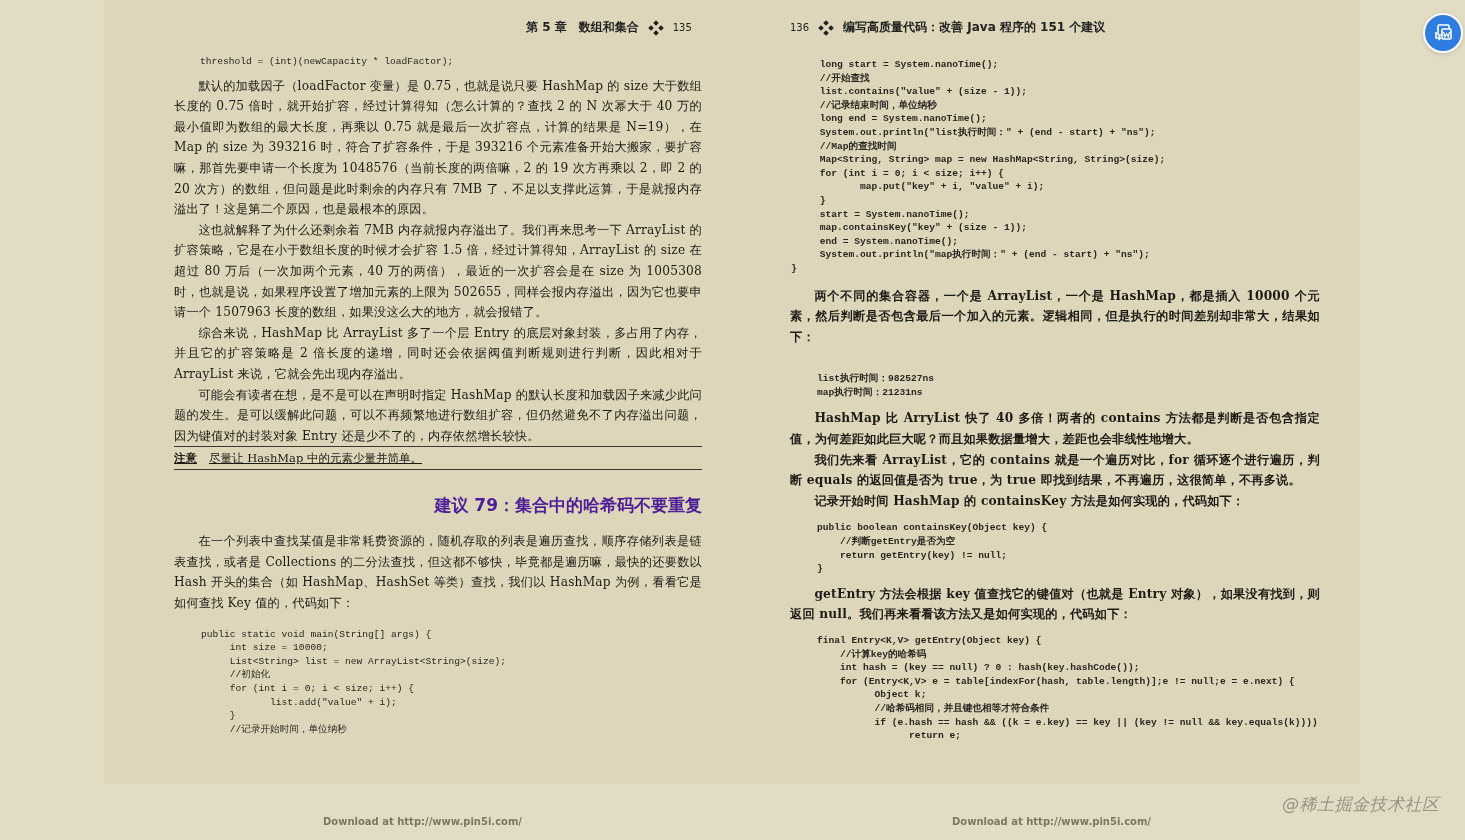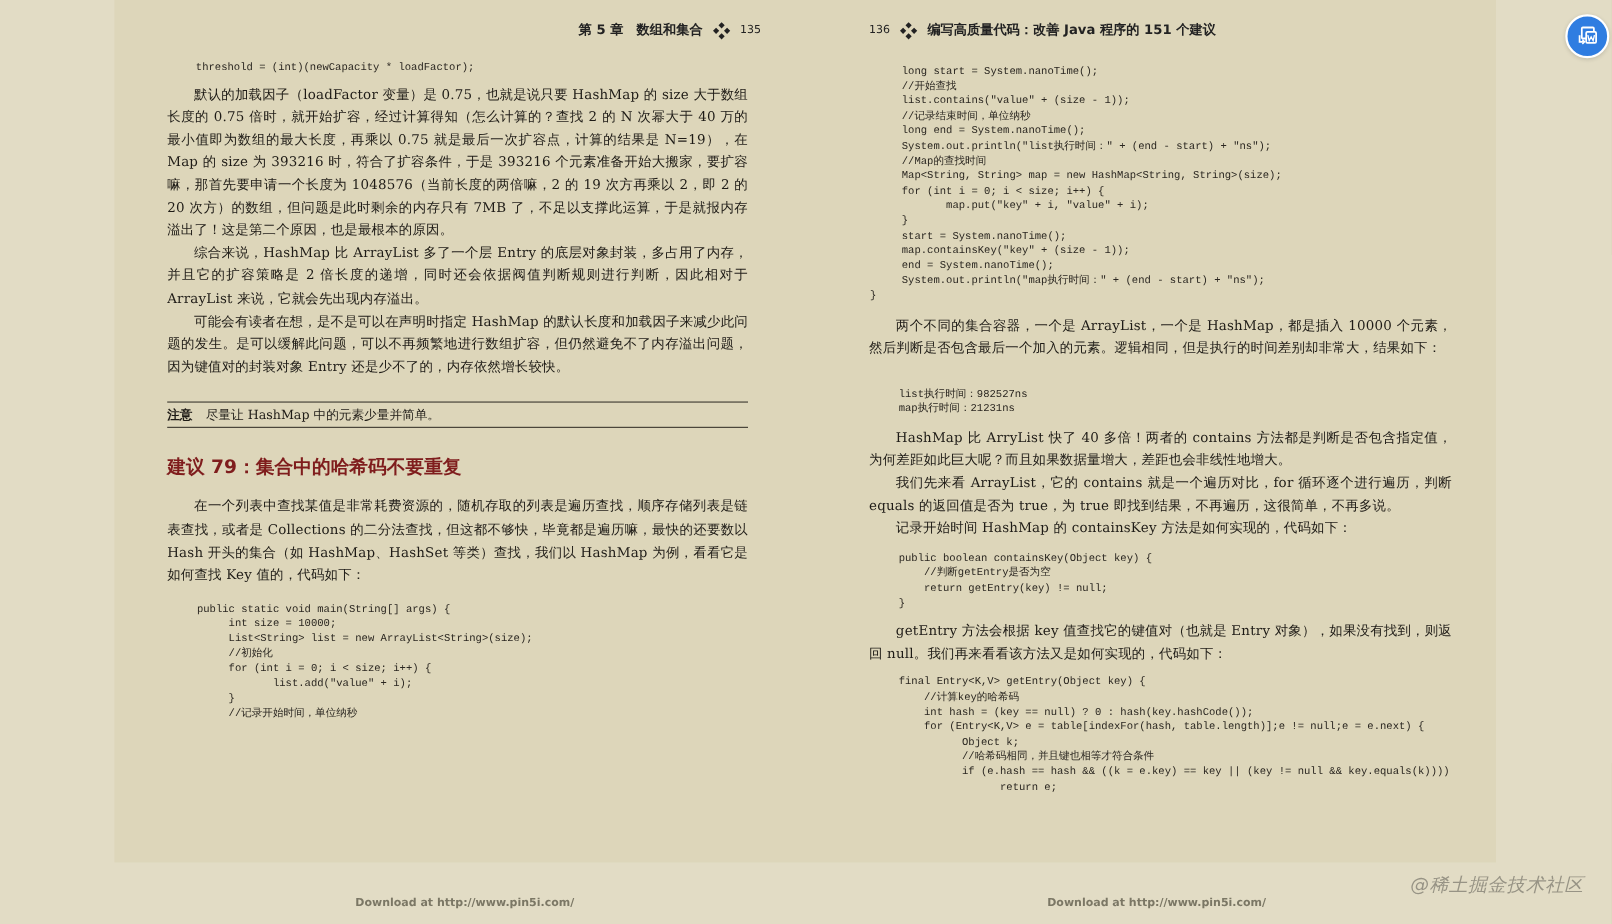--- a/index.html
+++ b/index.html
@@ -25,40 +25,40 @@
     .running-head .pageno { font-weight: normal; font-size: 10px; }
     .ornament { display: inline-block; width: 14px; height: 14px; position: relative; }
     .ornament i {
       position: absolute; width: 4px; height: 4px; background: #222; transform: rotate(45deg);
     }
     .ornament i:nth-child(1) { left: 5px; top: 0; }
     .ornament i:nth-child(2) { left: 0; top: 5px; }
     .ornament i:nth-child(3) { left: 10px; top: 5px; }
     .ornament i:nth-child(4) { left: 5px; top: 10px; }
 
-    .content { position: absolute; left: 48px; width: 528px; top: 55px; }
-    .page-right .content { left: 56px; width: 530px; top: 55px; }
+    .content { position: absolute; left: 70px; width: 528px; top: 55px; }
+    .page-right .content { left: 56px; width: 530px; top: 55px; font-weight: bold; }
 
     .code {
       font-family: "Liberation Mono", "DejaVu Sans Mono", monospace;
       font-size: 9.6px; line-height: 13.6px; color: #2a2620; white-space: pre;
       margin: 0;
     }
     .para {
       font-size: 12.2px; line-height: 20.6px; text-align: justify; margin: 0;
       text-indent: 2em; letter-spacing: 0.2px;
     }
     .note {
       border-top: 1.5px solid #3b372e; border-bottom: 1.5px solid #3b372e;
       padding: 4px 0 3px 0; font-size: 11.5px; margin: 10px 0 0 0;
     }
     .note .label { font-family: "DejaVu Sans", "Liberation Sans", sans-serif; font-weight: bold; margin-right: 12px; }
     .section-title {
       font-family: "DejaVu Sans", "Liberation Sans", sans-serif; font-weight: bold;
-      font-size: 17px; margin: 24px 0 14px 0; color: #7f1d1d;
+      font-size: 17px; margin: 24px 0 14px 0; color: #4c1d95; text-align: right;
     }
     .footer-link {
       position: absolute; top: 816px; font-family: "DejaVu Sans", "Liberation Sans", sans-serif;
       font-size: 10px; font-weight: bold; color: #7b7765;
     }
     .watermark {
       position: absolute; left: 1282px; top: 793px;
       font-family: "DejaVu Sans", "Liberation Sans", sans-serif;
       font-size: 17px; color: rgba(90, 88, 80, 0.55); letter-spacing: 0.5px; font-style: italic;
     }
@@ -83,24 +83,25 @@
           <i></i>
           <i></i>
         </span>
       <span class="pageno">135</span>
     </div>
 
     <div class="content">
       <pre class="code" style="margin:0 0 7px 26px;">threshold = (int)(newCapacity * loadFactor);</pre>
 
       <p class="para">默认的加载因子（loadFactor 变量）是 0.75，也就是说只要 HashMap 的 size 大于数组长度的 0.75 倍时，就开始扩容，经过计算得知（怎么计算的？查找 2 的 N 次幂大于 40 万的最小值即为数组的最大长度，再乘以 0.75 就是最后一次扩容点，计算的结果是 N=19），在 Map 的 size 为 393216 时，符合了扩容条件，于是 393216 个元素准备开始大搬家，要扩容嘛，那首先要申请一个长度为 1048576（当前长度的两倍嘛，2 的 19 次方再乘以 2，即 2 的 20 次方）的数组，但问题是此时剩余的内存只有 7MB 了，不足以支撑此运算，于是就报内存溢出了！这是第二个原因，也是最根本的原因。</p>
+      <p class="para">这也就解释了为什么还剩余着 7MB 内存就报内存溢出了。我们再来思考一下 ArrayList 的扩容策略，它是在小于数组长度的时候才会扩容 1.5 倍，经过计算得知，ArrayList 的 size 在超过 80 万后（一次加两个元素，40 万的两倍），最近的一次扩容会是在 size 为 1005308 时，也就是说，如果程序设置了增加元素的上限为 502655，同样会报内存溢出，因为它也要申请一个 1507963 长度的数组，如果没这么大的地方，就会报错了。</p>
       <p class="para">综合来说，HashMap 比 ArrayList 多了一个层 Entry 的底层对象封装，多占用了内存，并且它的扩容策略是 2 倍长度的递增，同时还会依据阀值判断规则进行判断，因此相对于 ArrayList 来说，它就会先出现内存溢出。</p>
       <p class="para">可能会有读者在想，是不是可以在声明时指定 HashMap 的默认长度和加载因子来减少此问题的发生。是可以缓解此问题，可以不再频繁地进行数组扩容，但仍然避免不了内存溢出问题，因为键值对的封装对象 Entry 还是少不了的，内存依然增长较快。</p>
 
-      <div class="note" style="margin-top:22px;">
+      <div class="note" style="margin-top:0;text-decoration:underline;">
         <span class="label">注意</span><span>尽量让 HashMap 中的元素少量并简单。</span>
       </div>
 
       <div class="section-title">建议 79：集合中的哈希码不要重复</div>
 
       <p class="para">在一个列表中查找某值是非常耗费资源的，随机存取的列表是遍历查找，顺序存储列表是链表查找，或者是 Collections 的二分法查找，但这都不够快，毕竟都是遍历嘛，最快的还要数以 Hash 开头的集合（如 HashMap、HashSet 等类）查找，我们以 HashMap 为例，看看它是如何查找 Key 值的，代码如下：</p>
 
       <div id="left-code" style="margin:14px 0 0 27px;">
           <pre class="code b">public static void main(String[] args) {</pre>
           <pre class="code b">     int size = 10000;</pre>

